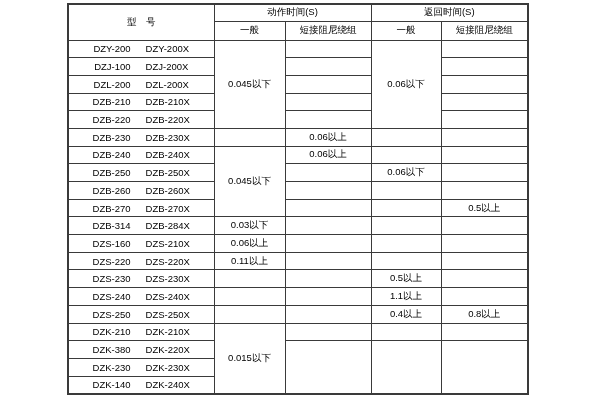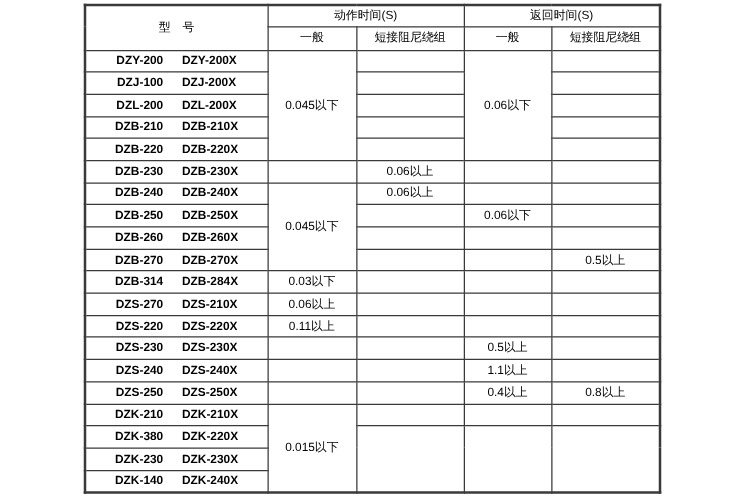--- a/index.html
+++ b/index.html
@@ -31,21 +31,20 @@
     overflow: hidden;
     white-space: nowrap;
   }
   #spec-table thead tr.hdr-top  { height: 17px; }
   #spec-table thead tr.hdr-sub  { height: 19px; padding-left: 12px; }
   #spec-table tbody tr          { height: 17.7px; }
   .model-pair {
     display: flex;
     justify-content: center;
     gap: 15px;
-    font-weight: bold;
   }
 </style>
 </head>
 <body>
 
 <table id="spec-table">
   <colgroup>
     <col style="width:146px">
     <col style="width:71px">
     <col style="width:86px">
@@ -183,21 +182,21 @@
           </div>
         </td>
         <td>0.03以下</td>
         <td></td>
         <td></td>
         <td></td>
       </tr>
       <tr>
         <td>
           <div class="model-pair">
-            <span>DZS-270</span>
+            <span>DZS-160</span>
             <span>DZS-210X</span>
           </div>
         </td>
         <td>0.06以上</td>
         <td></td>
         <td></td>
         <td></td>
       </tr>
       <tr>
         <td>

